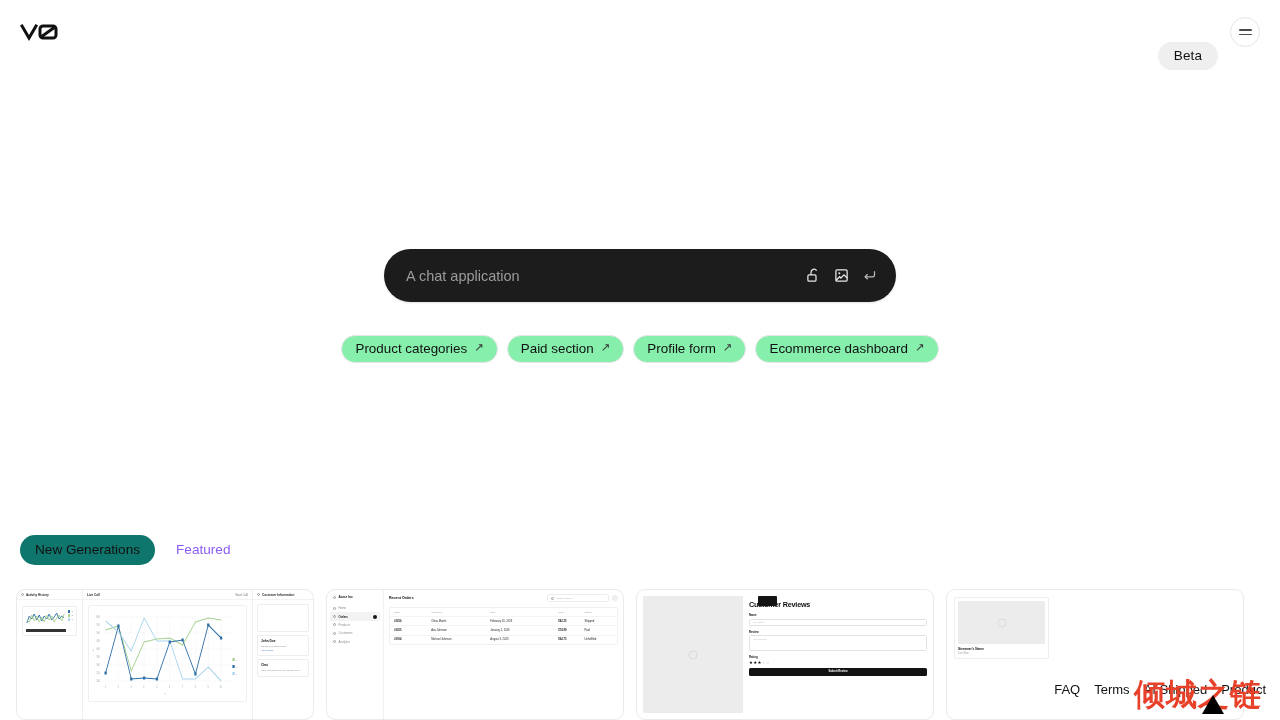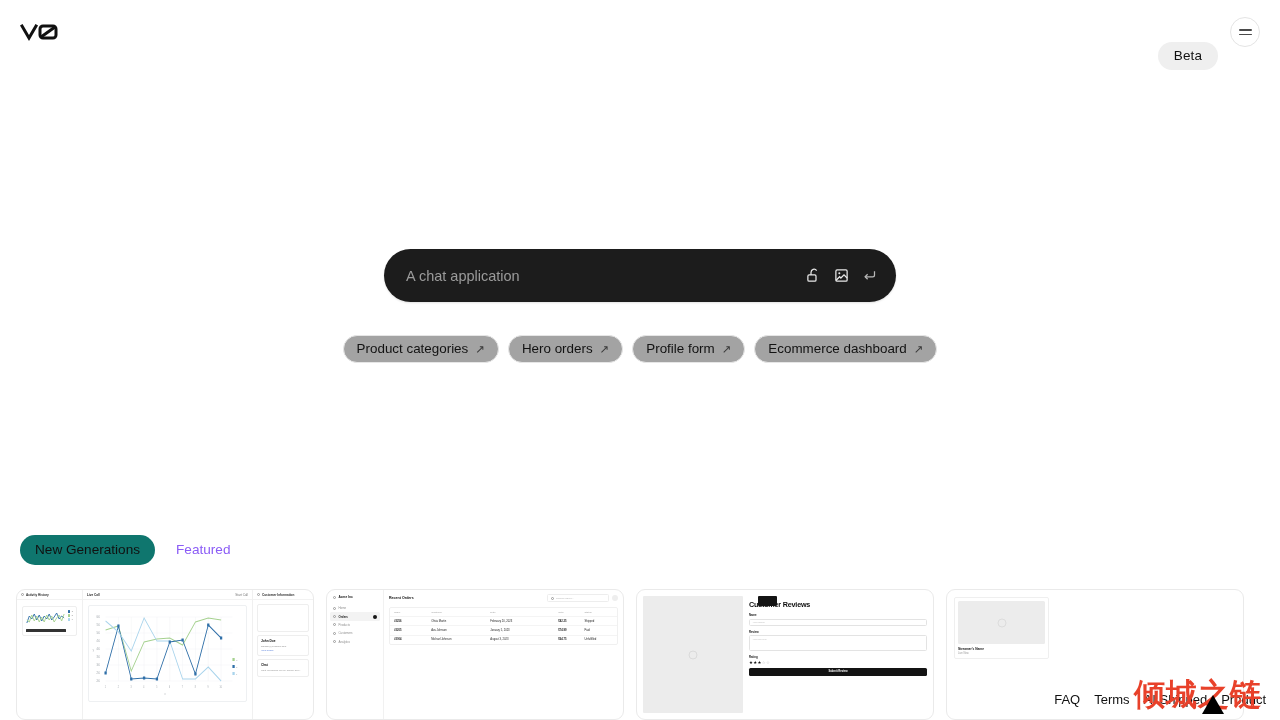--- a/index.html
+++ b/index.html
@@ -48,23 +48,23 @@
   }
   .prompt-input::placeholder { color: #9b9b9b; }
   .prompt-actions { display: flex; align-items: center; gap: 11px; }
   .p-icon { width: 17px; height: 17px; display: flex; align-items: center; justify-content: center; }
   .p-icon svg { display: block; }
 
   .chips {
     display: flex; justify-content: center; gap: 9px; margin-top: 33px;
   }
   .chip {
-    border: 1px solid #e6e6e6; border-radius: 999px; background: #a3a3a3;
+    border: 1px solid #e6e6e6; border-radius: 999px; background: #86efac;
     font-size: 13.4px; color: #121212; padding: 6px 13px 7px 13px;
-    display: inline-flex; align-items: flex-end; gap: 7px; white-space: nowrap;
+    display: inline-flex; align-items: flex-start; gap: 7px; white-space: nowrap;
     line-height: 1;
   }
   .chip .arr { font-size: 11.5px; color: #3a3a3a; }
 
   
   .tabs {
     position: absolute; top: 535px; left: 20px;
     display: flex; align-items: center; gap: 6px;
   }
   .tab {
@@ -186,21 +186,21 @@
   .c4 .thumb { height: 43px; background: #ececec; border-radius: 1.5px; position: relative; }
   .c4 .thumb .ph-ic {
     position: absolute; left: 50%; top: 50%; transform: translate(-50%,-50%);
     width: 9px; height: 9px; border-radius: 50%; border: .6px solid #dcdcdc;
   }
   .c4 .nm { font-size: 3.2px; font-weight: 700; color: #111; margin-top: 3px; }
   .c4 .st { font-size: 2.6px; color: #9a9a9a; margin-top: 1px; }
 
   
   .footer {
-    position: absolute; right: 14px; bottom: 14px;
+    position: absolute; right: 14px; bottom: 24px;
     display: flex; align-items: center; gap: 14px;
     font-size: 13px; color: #111; z-index: 5;
   }
   .footer span { line-height: 1; }
   .watermark {
     position: absolute; right: 18px; bottom: 4px; z-index: 6;
     font-size: 31px; font-weight: 700; color: #e8412a;
     font-family: "DejaVu Sans", sans-serif; letter-spacing: 1px;
     white-space: nowrap; pointer-events: none;
   }
@@ -257,21 +257,21 @@
       </div>
     </div>
   </div>
 
   <div class="chips">
     <div class="chip">
       <span>Product categories</span>
       <span class="arr">↗</span>
     </div>
     <div class="chip">
-      <span>Hero orders</span>
+      <span>Paid section</span>
       <span class="arr">↗</span>
     </div>
     <div class="chip">
       <span>Profile form</span>
       <span class="arr">↗</span>
     </div>
     <div class="chip">
       <span>Ecommerce dashboard</span>
       <span class="arr">↗</span>
     </div>

